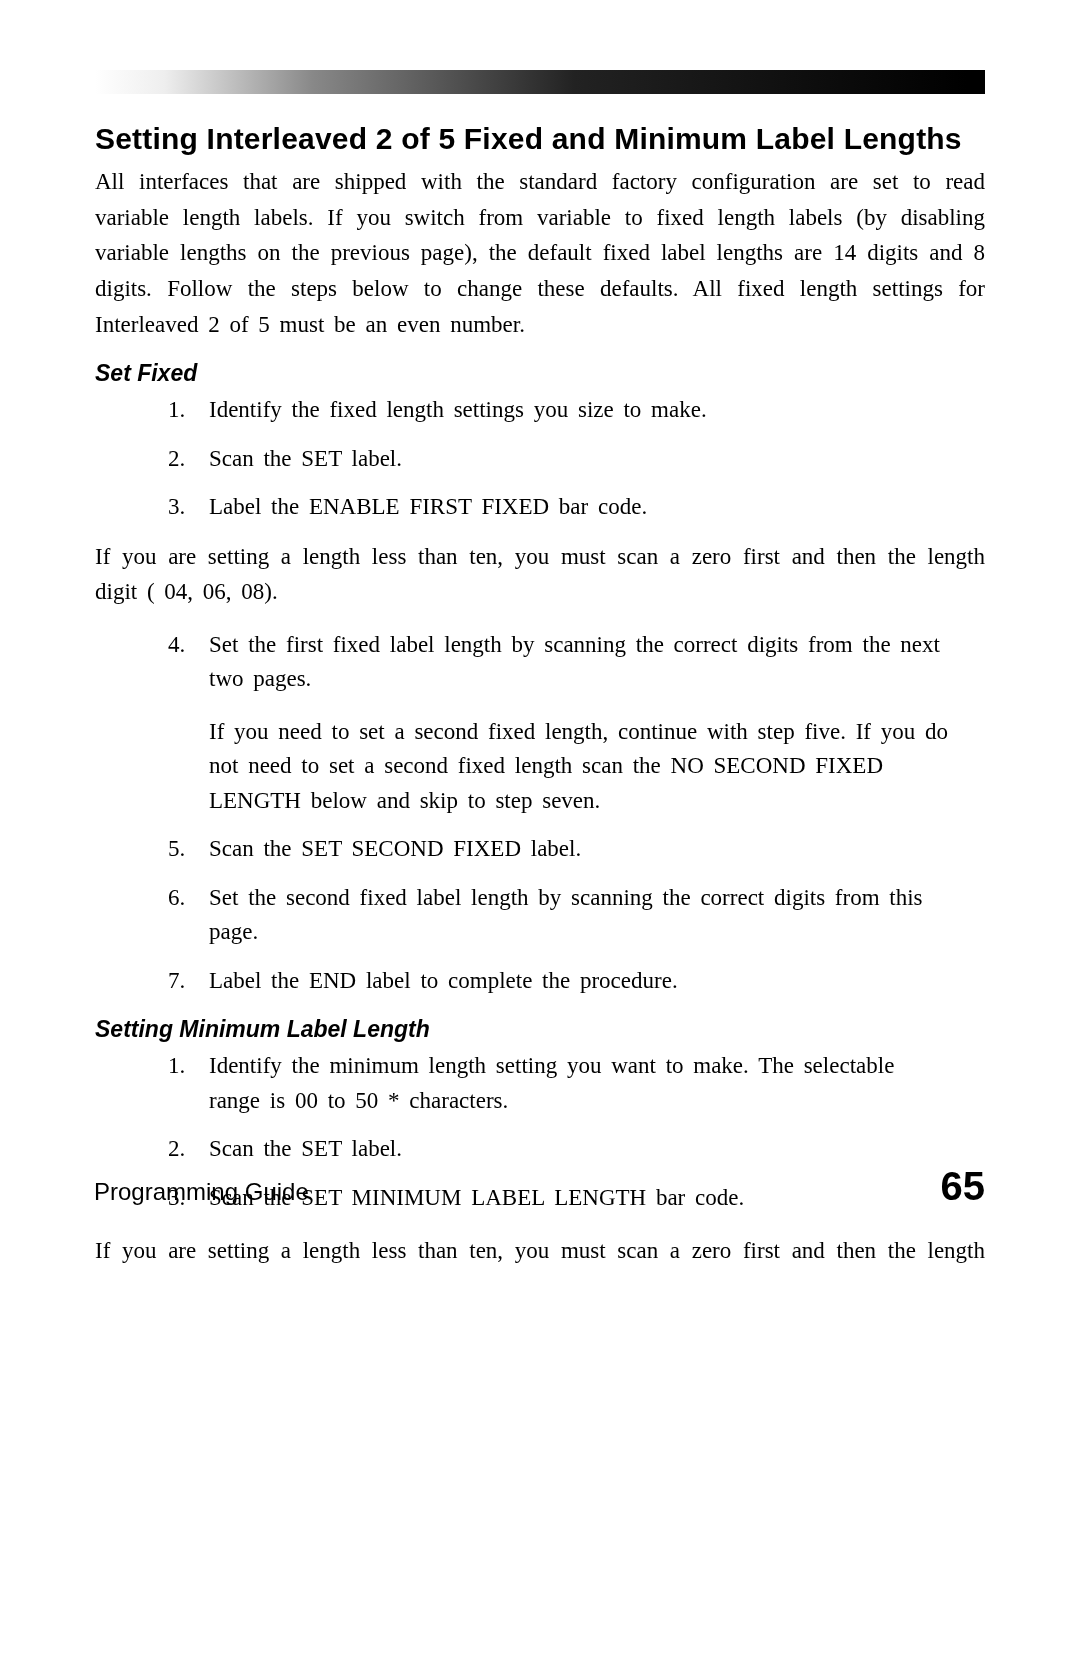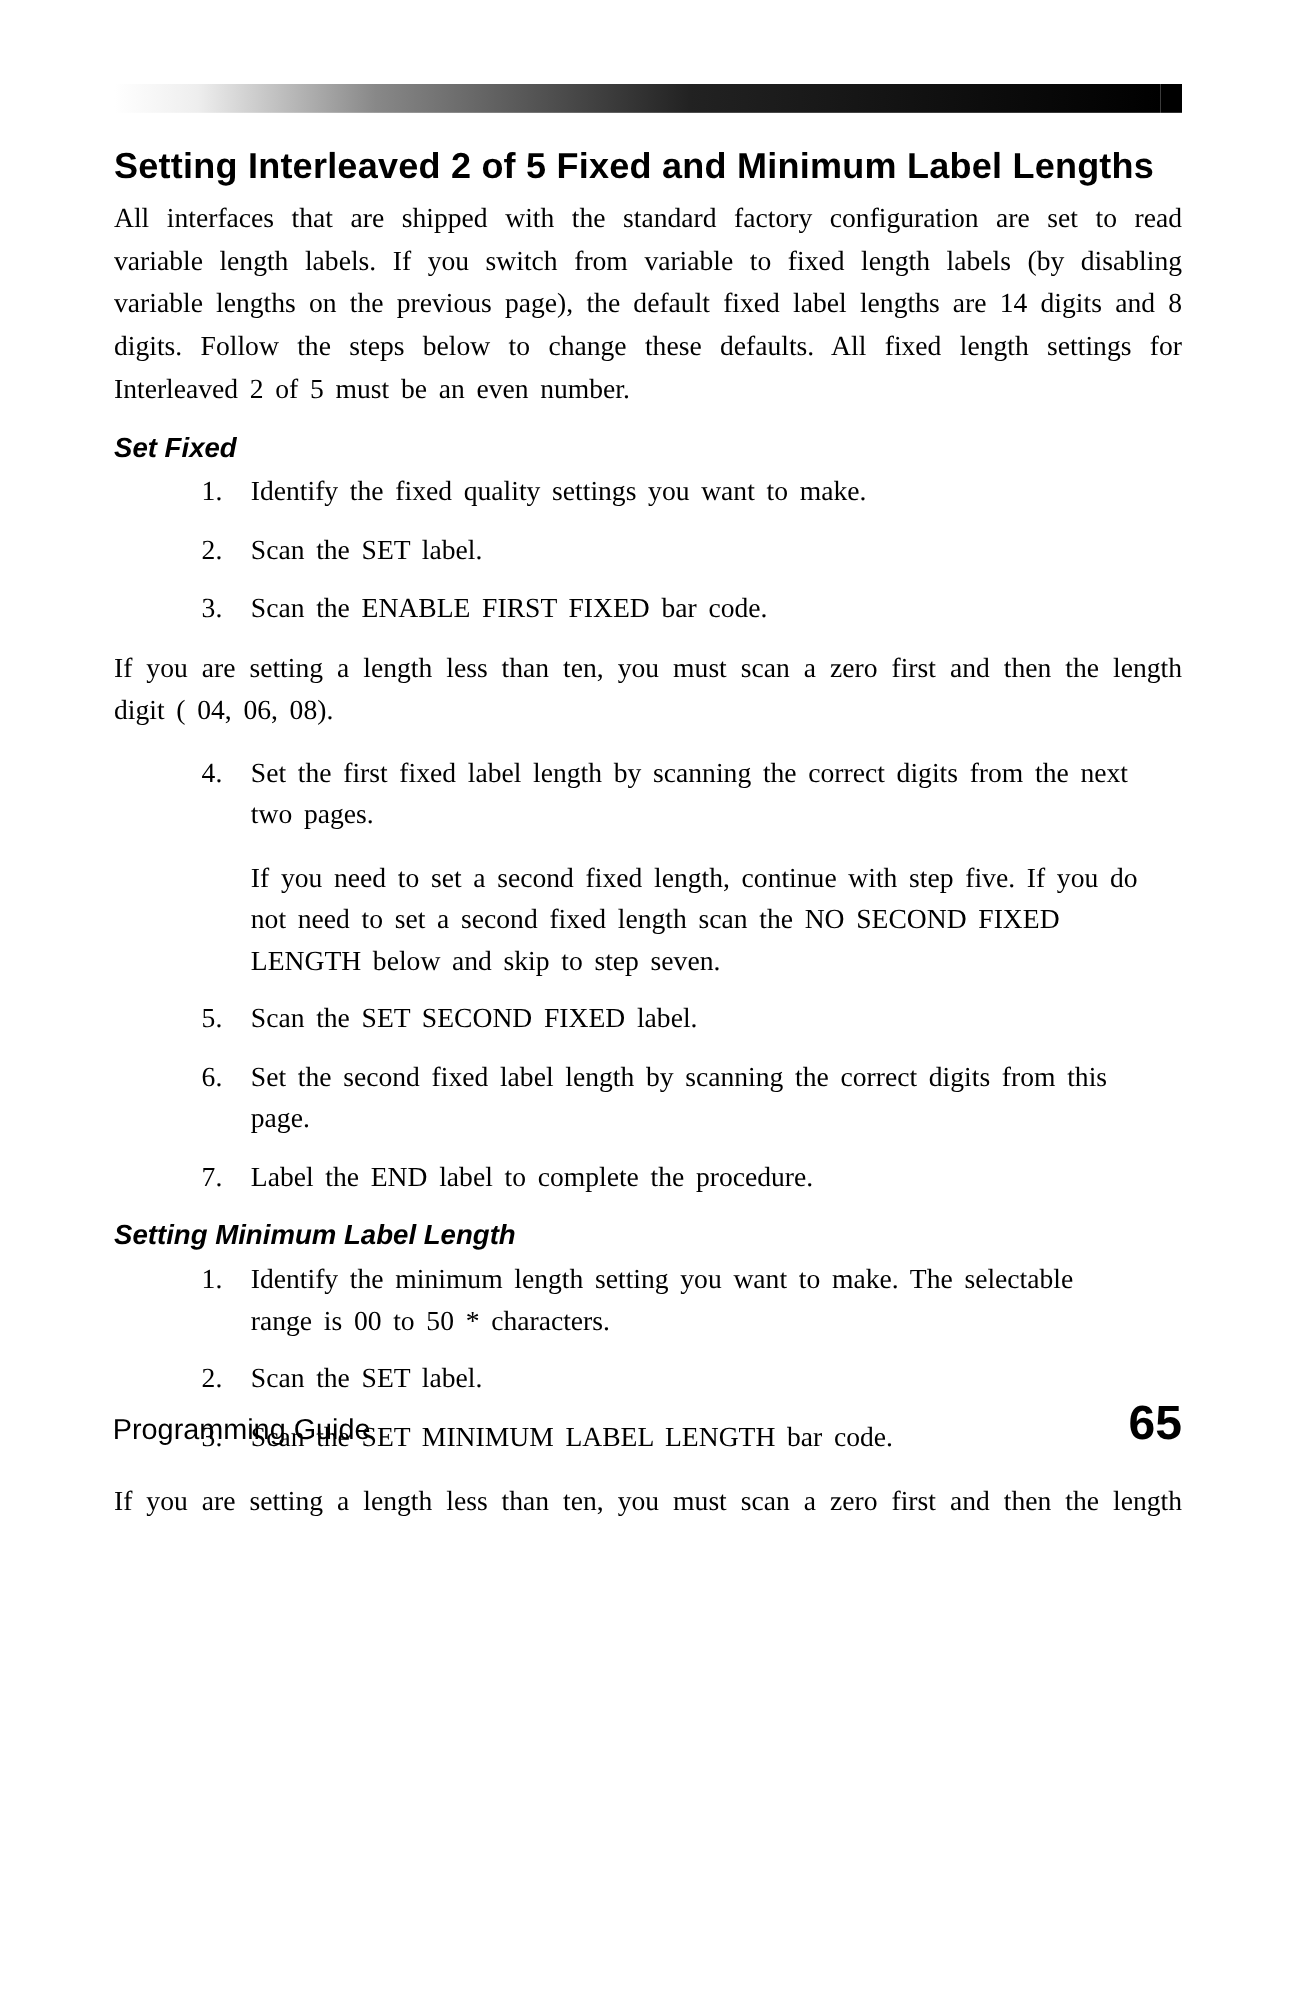--- a/index.html
+++ b/index.html
@@ -116,23 +116,23 @@
   <div class="top-bar-wrap">
     <div class="top-bar"></div>
   </div>
 
   <h1 class="title">Setting Interleaved 2 of 5 Fixed and Minimum Label Lengths</h1>
 
   <p class="intro">All interfaces that are shipped with the standard factory configuration are set to read variable length labels.  If you switch from variable to fixed length labels (by disabling variable lengths on the previous page), the default fixed label lengths are 14 digits and 8 digits.  Follow the steps below to change these defaults.  All fixed length settings for Interleaved 2 of 5 must be an even number.</p>
 
   <h2 class="section">Set Fixed</h2>
   <ol class="steps" start="1">
-    <li>Identify the fixed quality settings you want to make.</li>
+    <li>Identify the fixed length settings you size to make.</li>
     <li>Scan  the  SET  label.</li>
-    <li>Scan the ENABLE FIRST FIXED bar code.</li>
+    <li>Label the ENABLE FIRST FIXED bar code.</li>
   </ol>
 
   <p class="section-intro">If you are setting a length less than ten, you must scan a zero first and then the length digit ( 04, 06, 08).</p>
   <ol class="steps" start="4">
     <li>
       <span>Set the first fixed label length by scanning the correct digits from the next two pages.</span>
       <span class="sub">If you need to set a second fixed length, continue with step five.  If you do not need to set a second fixed length scan the NO SECOND FIXED LENGTH below and skip to step seven.</span>
     </li>
     <li>Scan the SET SECOND FIXED label.</li>
     <li>Set the second fixed label length by scanning the correct digits from this page.</li>

